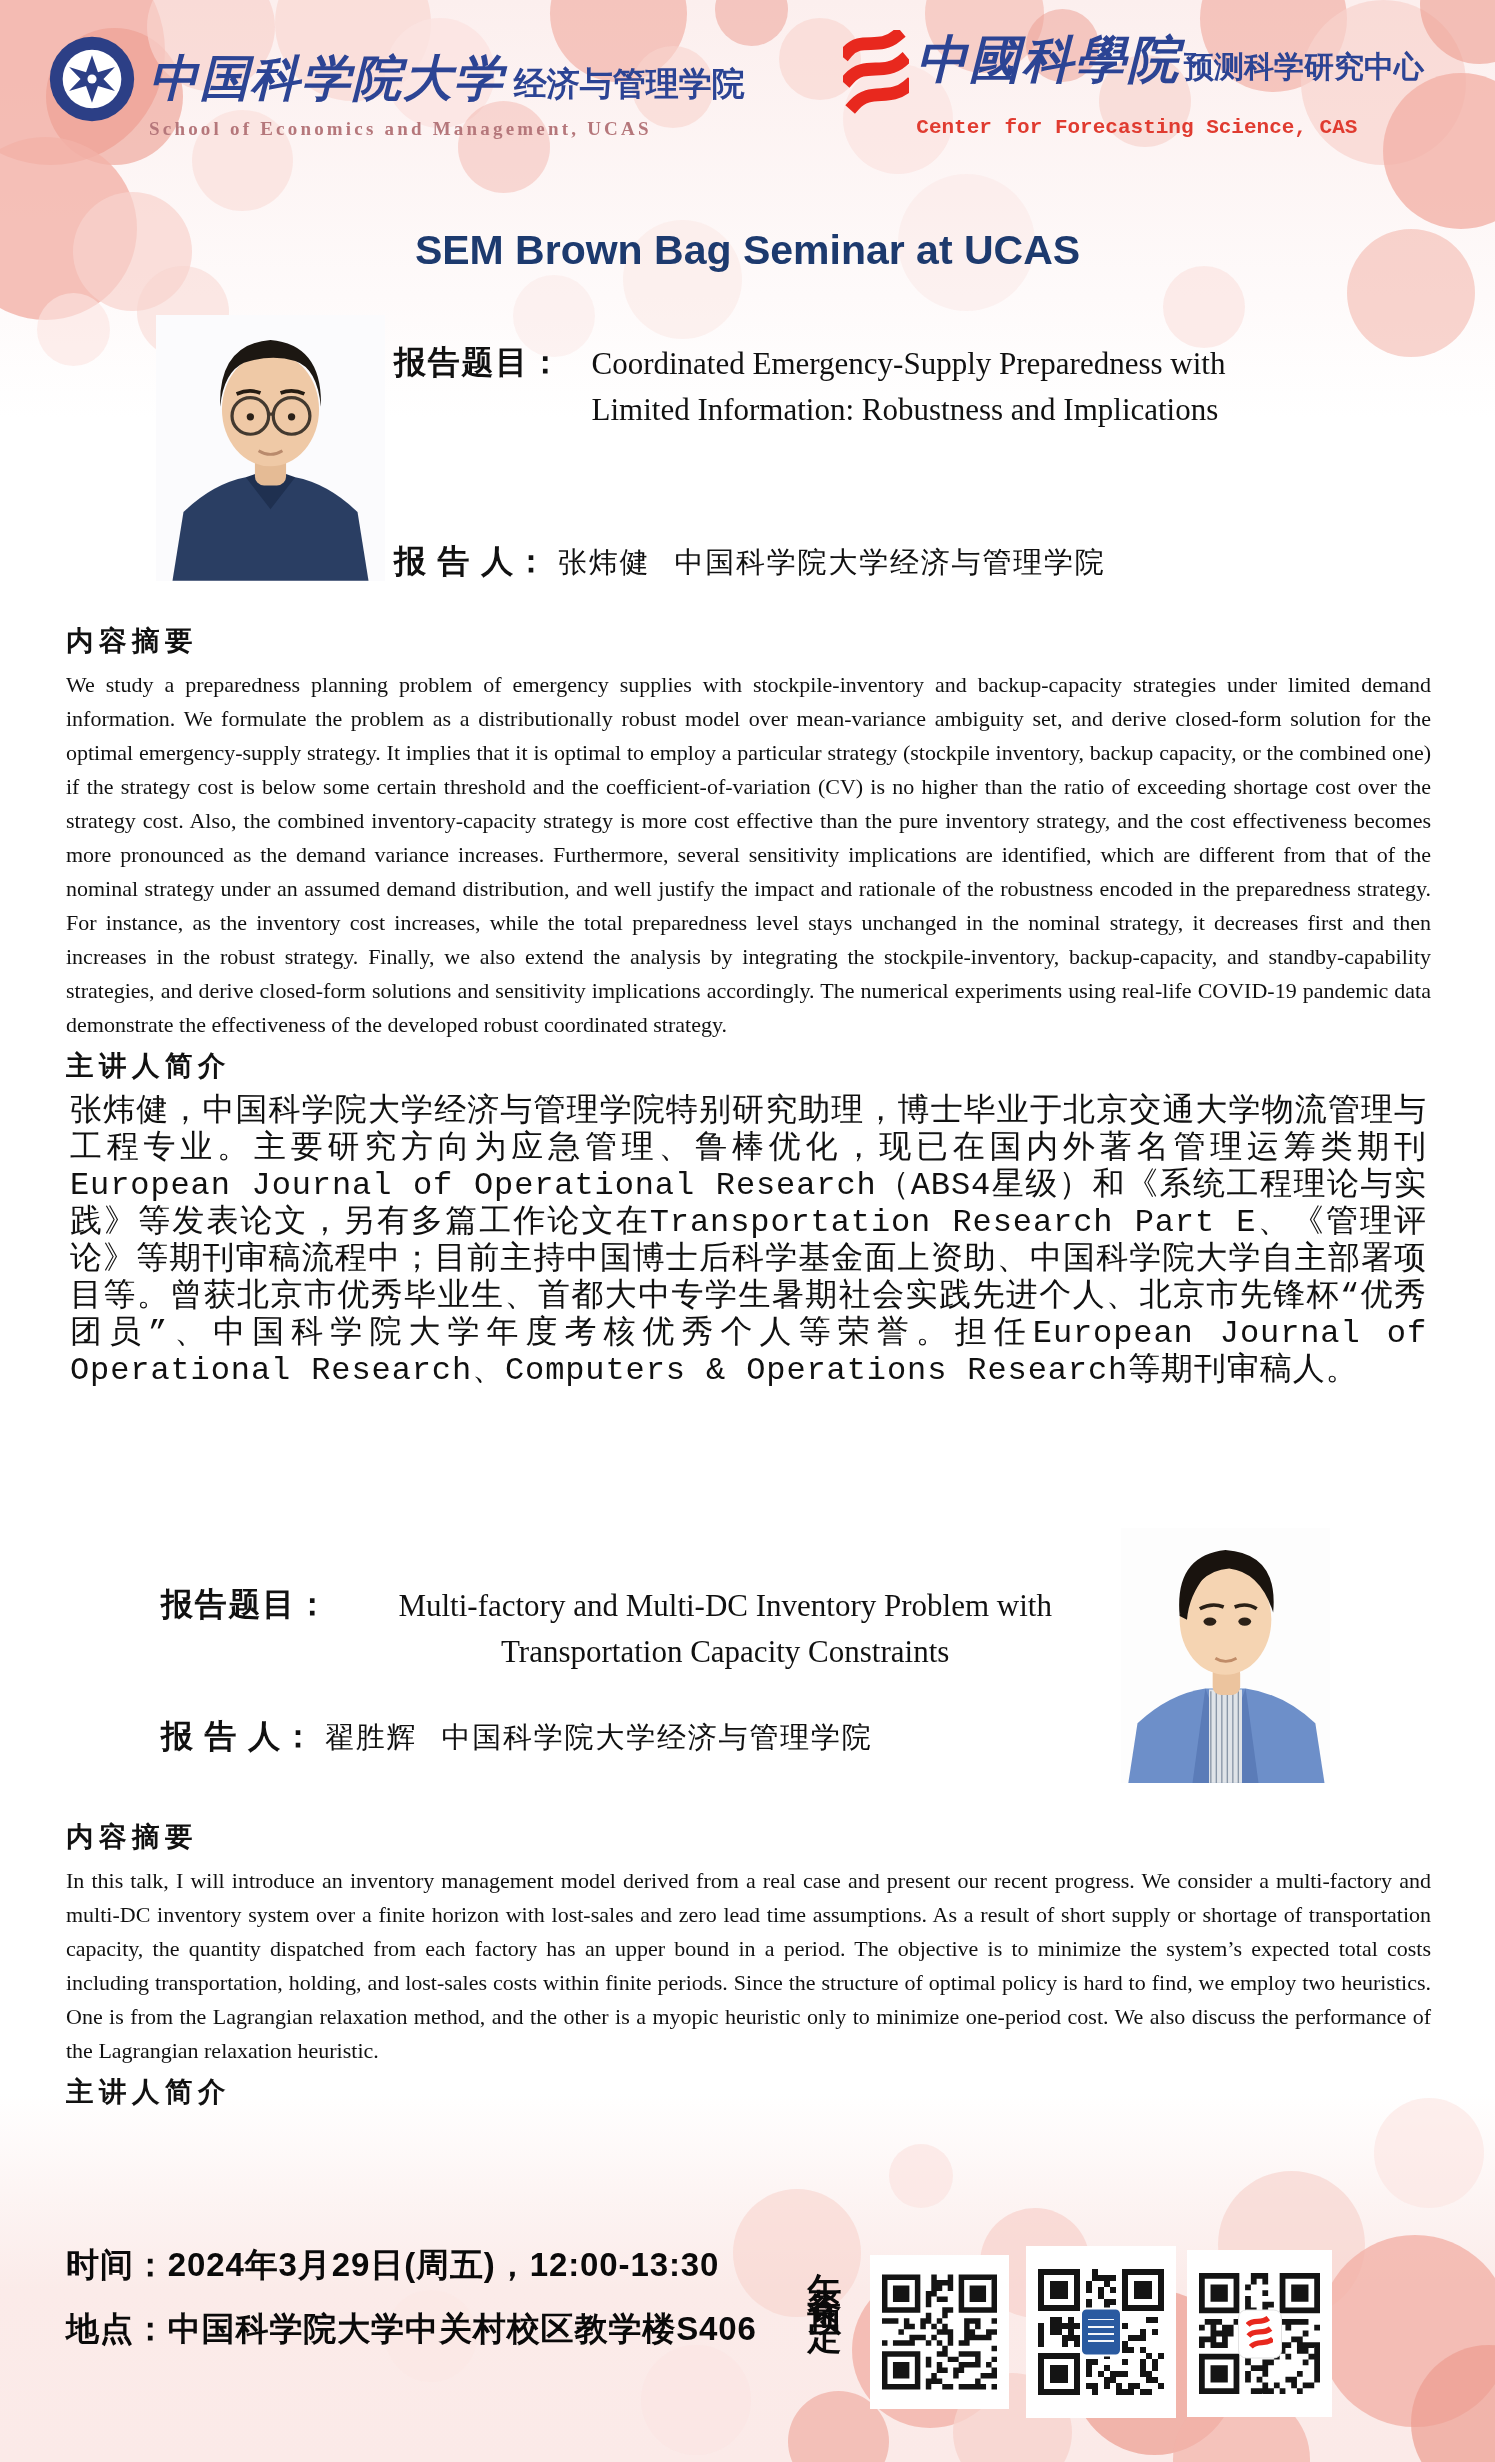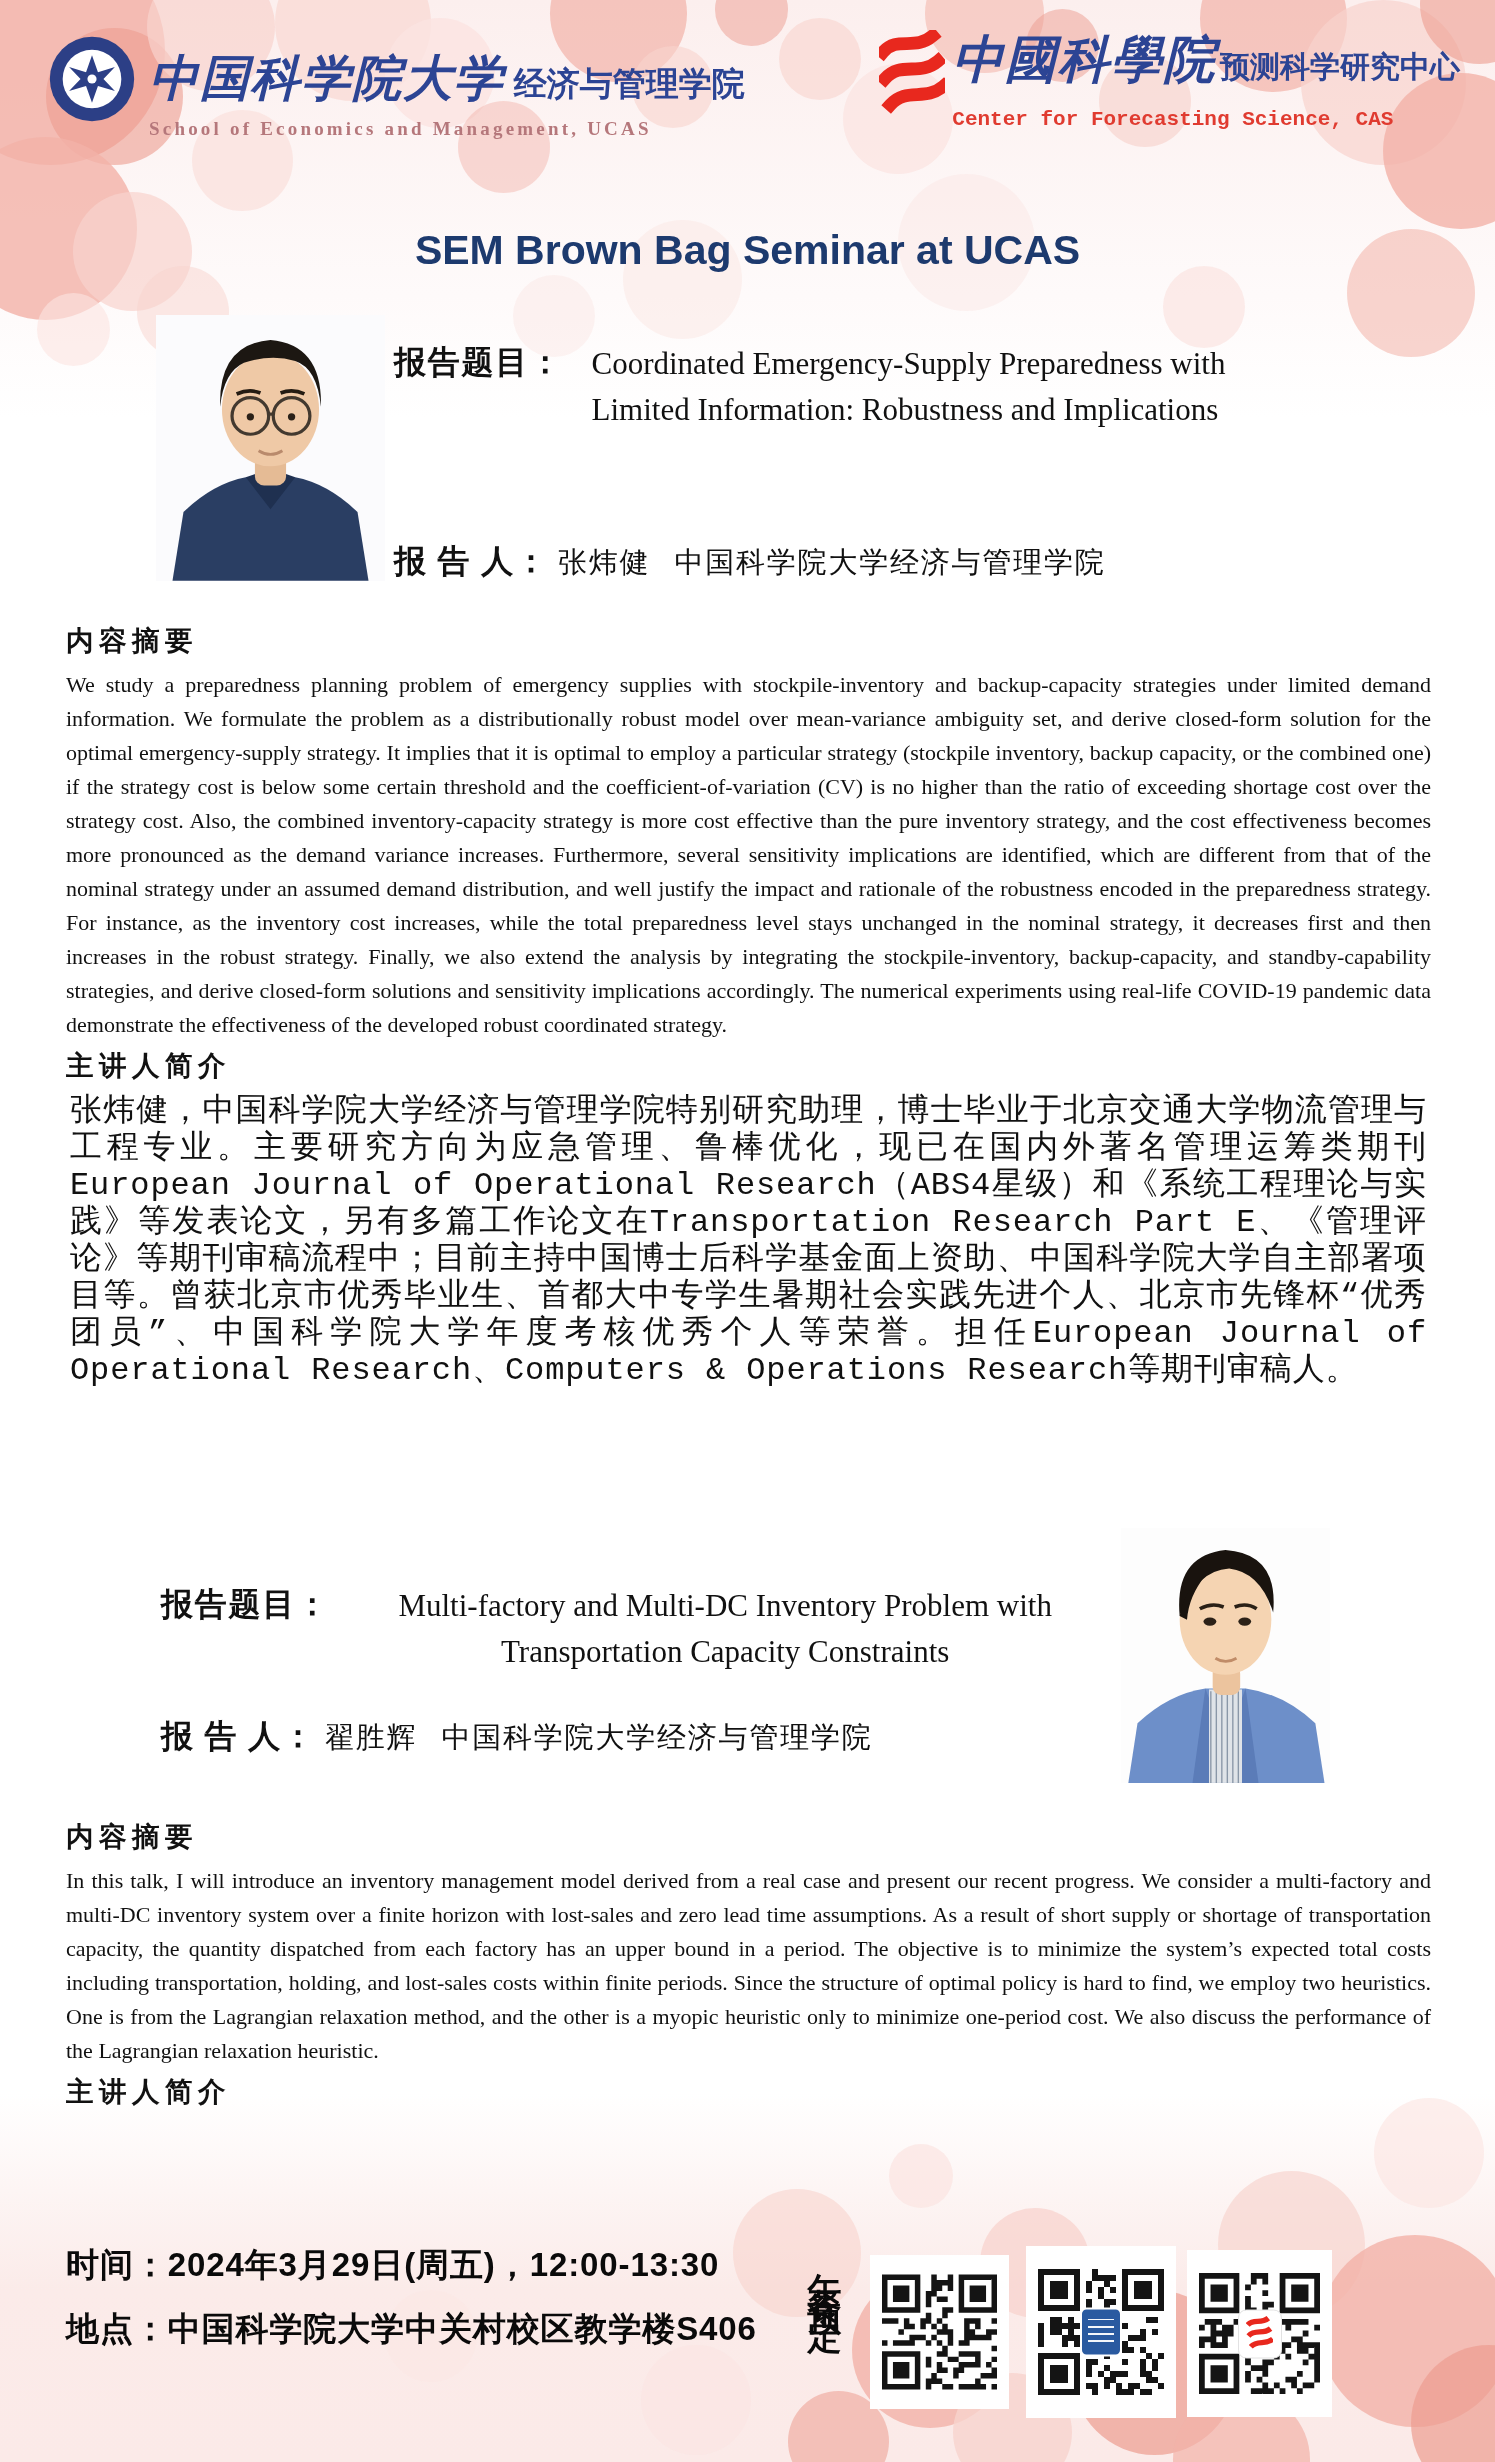--- a/index.html
+++ b/index.html
@@ -15,26 +15,26 @@
 
   
   .logo-left { position:absolute; left:48px; top:18.3px; display:flex; align-items:center; }
   .emblem { width:88px; height:88px; }
   .logo-left .txt { margin-left:13px; }
   .lrow { display:flex; align-items:baseline; }
   .callig { font-size:49px; font-weight:700; font-style:italic; color:#2c4494; letter-spacing:1.8px; }
   .dept-cn { font-size:33px; font-weight:700; color:#2c4494; margin-left:9.2px;margin-top:44px; }
   .school-en { font-size:19px; letter-spacing:3.2px; color:#b5777b; margin-top:5.5px; font-weight:600; }
 
-  .logo-right { position:absolute; left:879px; top:26px; display:flex; align-items:flex-start; }
+  .logo-right { position:absolute; left:843px; top:26px; display:flex; align-items:flex-start; }
   .cas-glyph { width:66px; height:88px; margin-top:3.7px; }
   .logo-right .txt { margin-left:7.3px; }
   .callig2 { font-size:51px; font-weight:700; font-style:italic; color:#2c4494; letter-spacing:1.8px; }
   .dept-cn2 { font-size:30px; font-weight:600; color:#2c4494; margin-left:3.7px; }
-  .cefs-en { font-size:21px; color:#e03b30; margin-top:13px; font-family:"Liberation Mono","DejaVu Sans Mono",monospace; font-weight:700; letter-spacing:0px; }
+  .cefs-en { font-size:21px; color:#e03b30; margin-top:21px; font-family:"Liberation Mono","DejaVu Sans Mono",monospace; font-weight:700; letter-spacing:0px; }
 
   .title-cn { position:absolute; left:0; top:152px; width:100%; text-align:center;
     font-size:43px; font-weight:900; color:#1d3a6e; letter-spacing:2.7px;
     font-family:"Liberation Sans","DejaVu Sans",sans-serif; }
   .title-en { position:absolute; left:0; top:227px; width:100%; text-align:center;
     font-size:41px; font-weight:800; color:#1d3a6e;
     font-family:"Liberation Sans","DejaVu Sans",sans-serif; }
 
   .photo { position:absolute; background:#fff; }
   .photo svg { display:block; width:100%; height:100%; }

